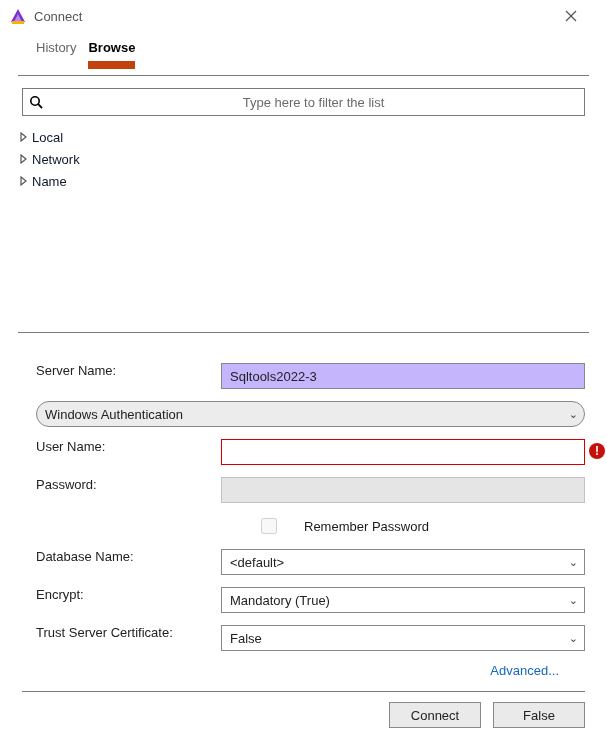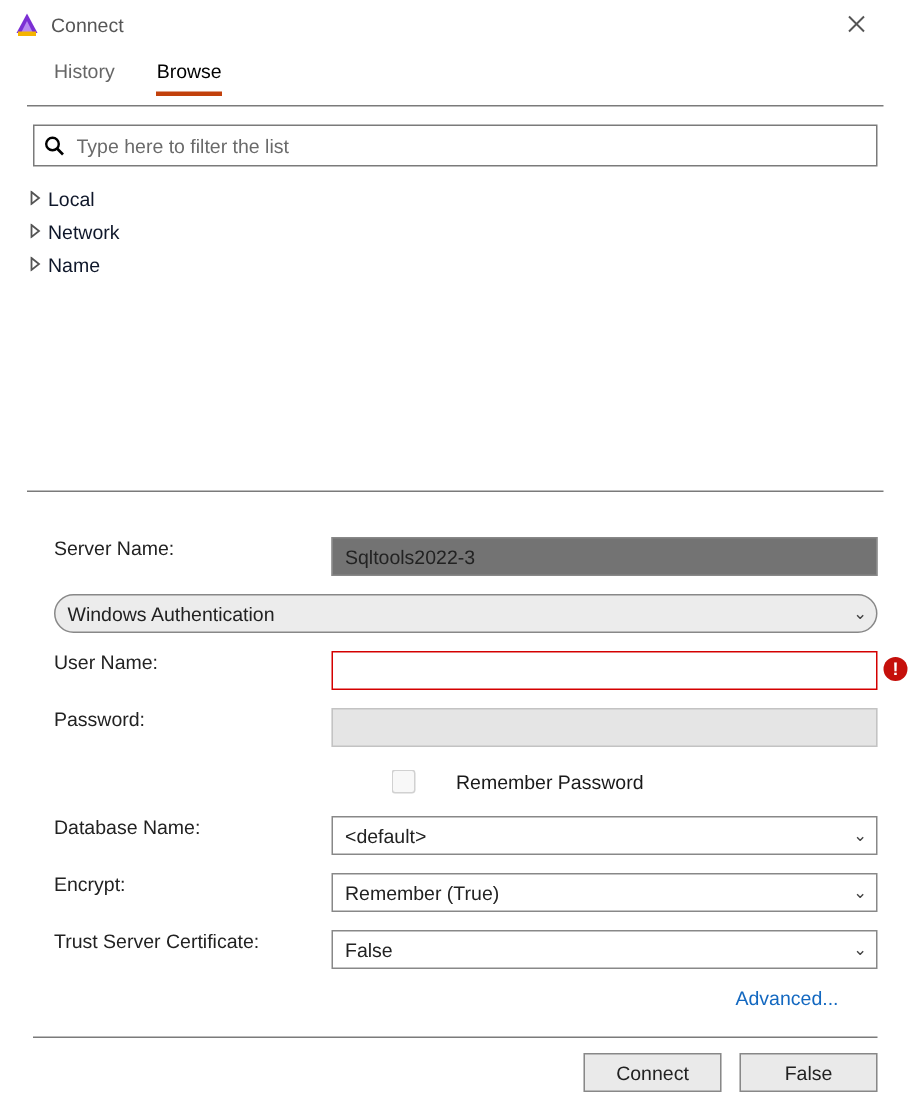--- a/index.html
+++ b/index.html
@@ -23,52 +23,53 @@
     margin-right: 6px;
     display: flex; align-items: center; justify-content: center;
   }
   .titlebar .title { color: #555; font-size: 13px; flex: 1; }
   .titlebar .close {
     font-size: 15px; color: #555;
     width: 32px; text-align: center; cursor: pointer;
   }
   .tabs {
     display: flex;
-    gap: 28px;
+    gap: 12px;
     padding: 10px 36px 0 36px;
   }
   .tab {
     padding-bottom: 6px;
     color: #666;
     cursor: pointer;
   }
   .tab.active {
     color: #000;
-    font-weight: 400;
-    border-bottom: 3px solid #c2410c;
+    font-weight: 700;
+    border-bottom: 8px solid #c2410c;
   }
   .hr {
     border: none;
     border-top: 1px solid #7a7a7a;
     margin: 6px 18px 12px 18px;
   }
   .search-wrap {
     margin: 0 22px 10px 22px;
     border: 1px solid #7a7a7a;
     display: flex;
     align-items: center;
     height: 28px;
     padding: 0 6px;
   }
   .search-wrap .search-icon { margin-right: 6px; display:flex; align-items:center; }
   .search-wrap input {
     border: none; outline: none;
     flex: 1;
     font-size: 13px;
     color: #6d28d9;
+    text-align: center;
   }
   .search-wrap input::placeholder { color: #6a6a6a; }
   .tree {
     margin: 4px 18px;
   }
   .tree-item {
     display: flex;
     align-items: center;
     height: 22px;
     cursor: pointer;
@@ -91,21 +92,21 @@
     width: 185px;
     color: #222;
   }
   .row .field { flex: 1; position: relative; }
   .txt {
     width: 100%;
     height: 26px;
     border: 1px solid #888;
     padding: 0 8px;
     font-size: 13px;
-    background: #737373;
+    background: #c4b5fd;
     color: #222;
   }
   .txt.disabled { background: #e5e5e5; border-color:#c3c3c3; }
   .txt.error { border: 1px solid #d40000; background: #fff; }
   .select {
     width: 100%;
     height: 26px;
     border: 1px solid #888;
     padding: 0 20px 0 8px;
     font-size: 13px;
@@ -277,21 +278,21 @@
         <span>&lt;default&gt;</span>
         <span class="chev">⌄</span>
       </div>
     </div>
   </div>
 
   <div class="row">
     <div class="lbl">Encrypt:</div>
     <div class="field">
       <div class="select">
-        <span>Remember (True)</span>
+        <span>Mandatory (True)</span>
         <span class="chev">⌄</span>
       </div>
     </div>
   </div>
 
   <div class="row">
     <div class="lbl">Trust Server Certificate:</div>
     <div class="field">
       <div class="select">
         <span>False</span>

